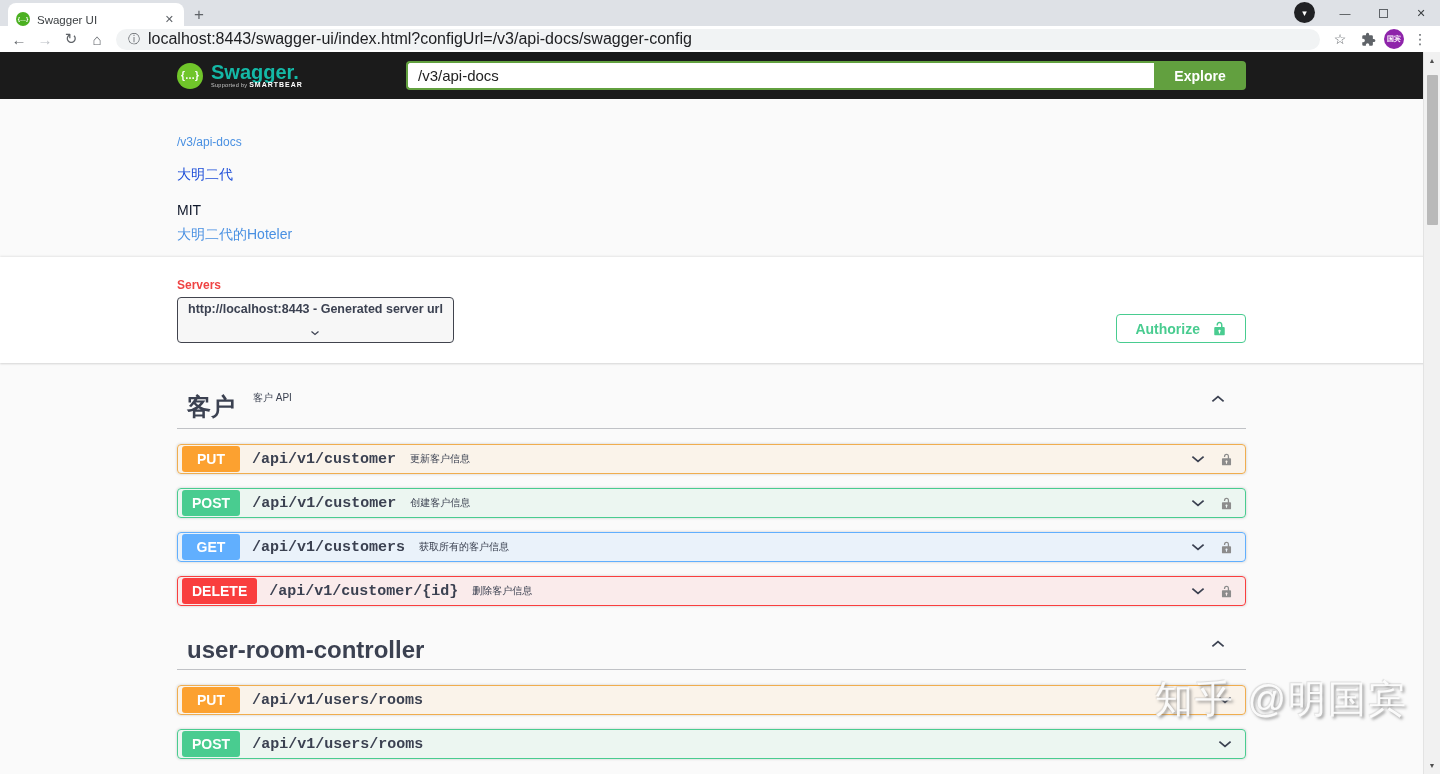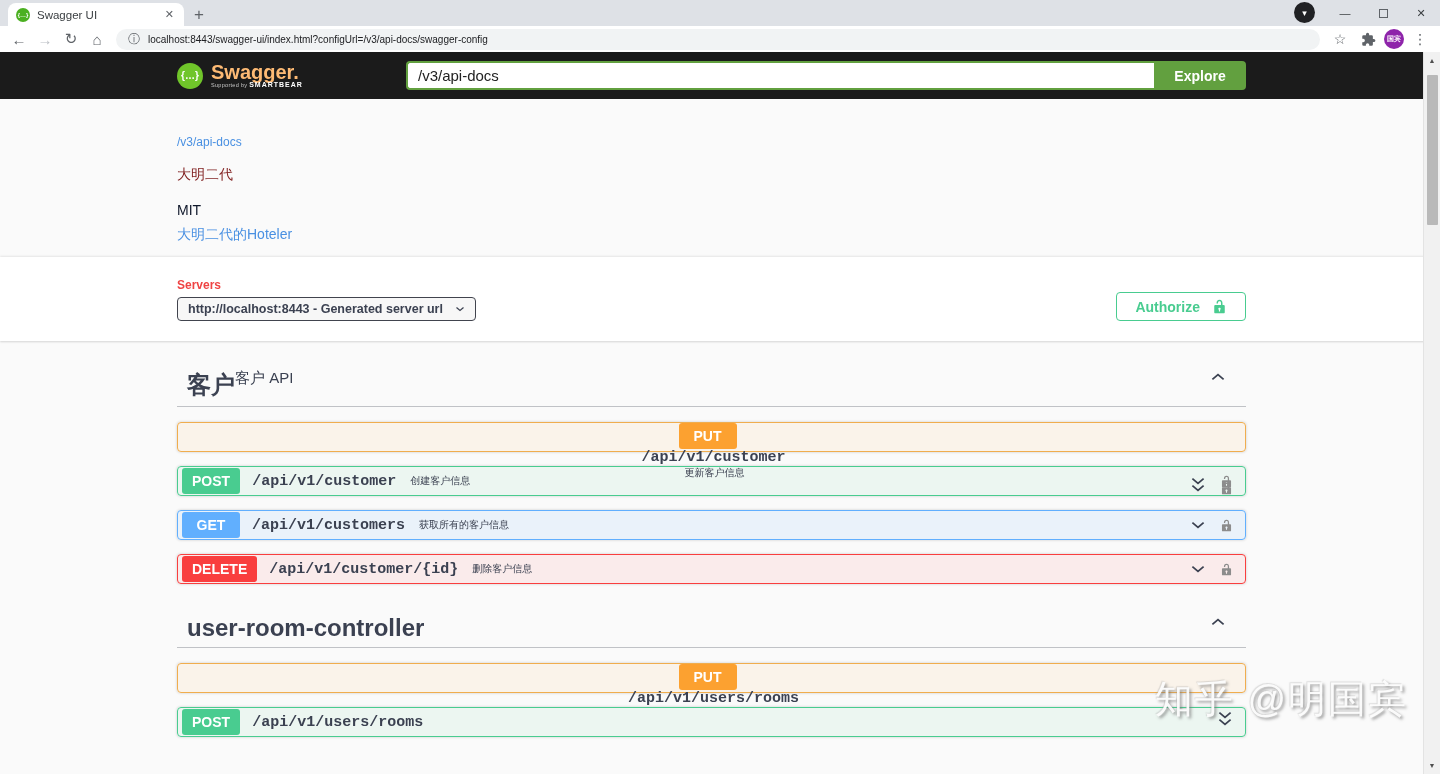--- a/index.html
+++ b/index.html
@@ -1,101 +1,101 @@
 <!DOCTYPE html>
 <html><head>
 <meta charset="utf-8">
 <style>
   * { box-sizing: border-box; margin: 0; padding: 0; }
   html,body { width:1440px; height:774px; overflow:hidden; font-family:"Liberation Sans", sans-serif; background:#fff; position:relative; }
 
   
   .tabstrip { height:26px; background:#dee1e6; display:flex; align-items:flex-end; position:relative; }
   .tab { width:176px; height:23px; background:#fff; border-radius:8px 8px 0 0; margin-left:8px;
-         display:flex; align-items:center; padding:0 8px; gap:7px; }
+         display:flex; align-items:flex-end; padding:0 8px; gap:7px; }
   .favicon { width:14px; height:14px; border-radius:50%; background:#4bb021; color:#fff; font-size:6px;
              display:flex; align-items:center; justify-content:center; font-weight:bold; flex:0 0 auto; }
   .tab-title { font-size:11.5px; color:#3c4043; flex:1; white-space:nowrap; overflow:hidden; }
   .tab-close { font-size:11px; color:#5f6368; padding:0 2px; cursor:pointer; }
   .newtab-btn { font-size:17px; color:#5f6368; margin-left:10px; margin-bottom:4px; cursor:pointer; line-height:14px; }
   .media-btn { position:absolute; right:125px; top:2px; width:21px; height:21px; border-radius:50%;
                background:#202124; color:#fff; font-size:9px; display:flex; align-items:center; justify-content:center; }
   .win-controls { position:absolute; right:0; top:0; height:26px; display:flex; }
   .win-btn { width:38px; height:26px; display:flex; align-items:center; justify-content:center;
              color:#3c4043; font-size:11px; }
   .restore-glyph { width:9px; height:9px; border:1px solid #5f6368; display:inline-block; }
 
   .addressbar { height:26px; background:#fff; display:flex; align-items:center; padding:0 8px; gap:4px; }
   .nav-ic { width:22px; text-align:center; font-size:15px; color:#5f6368; }
   .nav-ic.disabled { color:#bdc1c6; }
   .omnibox { flex:1; height:21px; background:#f1f3f4; border-radius:11px; display:flex; align-items:center;
              padding:0 12px; gap:8px; margin:0 4px; }
   .omnibox .info-ic { font-size:12px; color:#5f6368; }
-  .omnibox .url { font-size:10px; color:#202124; white-space:nowrap; overflow:hidden; }
+  .omnibox .url { font-size:16px; color:#202124; white-space:nowrap; overflow:hidden; }
   .bar-ic { width:24px; text-align:center; font-size:14px; color:#5f6368; }
   .avatar { width:20px; height:20px; border-radius:50%; background:#8e24aa; color:#fff; font-size:7px;
             display:flex; align-items:center; justify-content:center; font-weight:bold; }
 
   
   .topbar { height:47px; background:#1b1b1b; }
   .vp { margin-right:17px; } 
   .container { width:1069px; margin:0 auto; }
   .topbar-inner { display:flex; align-items:center; height:47px; }
   .logo { display:flex; align-items:center; gap:8px; }
   .logo-circle { width:26px; height:26px; border-radius:50%; background:#70c52a; color:#fff; font-size:10px;
                  font-weight:bold; display:flex; align-items:center; justify-content:center; }
-  .logo-text { color:#fdba74; font-size:20px; font-weight:bold; line-height:18px; }
+  .logo-text { color:#14b8a6; font-size:20px; font-weight:bold; line-height:18px; }
   .logo-sub { font-size:5.5px; color:#c9c9c9; letter-spacing:.3px; }
   .logo-sub b { color:#fff; font-size:7px; letter-spacing:1px; }
   .dl-wrapper { margin-left:auto; display:flex; }
   .dl-input { width:748px; height:29px; border:2px solid #62a03f; border-right:none; border-radius:4px 0 0 4px;
               font-size:15px; padding:0 10px; color:#222; font-family:"Liberation Sans",sans-serif; outline:none; background:#fff; }
   .explore-btn { width:92px; height:29px; background:#62a03f; color:#fff; font-weight:bold; font-size:14px;
                  border:none; border-radius:0 4px 4px 0; cursor:pointer; }
 
   
   .page { height:675px; background:#fafafa; overflow:hidden; position:relative; }
   .info-section { padding-top:30px; padding-bottom:13px; }
   .api-title { display:flex; align-items:flex-start; gap:10px; color:#3b4151; }
   .api-title h1 { font-size:36px; font-weight:bold; line-height:40px; letter-spacing:-0.5px; }
   .pill { font-size:11px; color:#fff; padding:3px 9px; border-radius:57px; margin-top:7px; display:inline-block; }
   .pill.version { background:#7d8492; }
   .pill.oas { background:#89bf04; font-weight:bold; }
   .spec-link { display:inline-block; margin-top:6px; font-size:12px; color:#4990e2; text-decoration:none; }
-  .description { margin-top:16px; font-size:14px; color:#7f1d1d; }
+  .description { margin-top:16px; font-size:14px; color:#1d4ed8; }
   .license-link { display:inline-block; margin-top:18px; font-size:14px; color:#0f172a; text-decoration:none; }
   .ext-link { display:block; margin-top:7px; font-size:14px; color:#4990e2; text-decoration:none; width:max-content; }
 
   .scheme-band { background:#fff; box-shadow:0 1px 2px 0 rgba(0,0,0,.15), 0 -1px 2px 0 rgba(0,0,0,.08);
                  padding:21px 0 20px; }
   .scheme-row { display:flex; align-items:flex-end; justify-content:space-between; }
   .servers-label { font-size:12px; font-weight:bold; color:#ef4444; margin-bottom:5px; }
   .server-select { display:inline-flex; align-items:center; gap:12px; border:1px solid #41444e; border-radius:4px;
-                   padding:4px 10px; font-size:12.5px; font-weight:bold; color:#3b4151; background:#f7f7f7; cursor:pointer; }
+                   padding:4px 10px; font-size:12.5px; font-weight:bold; color:#3b4151; background:#f7f7f7; cursor:pointer;flex-direction:column; }
   .server-select .sel-caret { font-size:10px; color:#3b4151; }
   .authorize-btn { display:flex; align-items:center; gap:12px; border:1.5px solid #49cc90; border-radius:4px;
                    background:transparent; color:#49cc90; font-weight:bold; font-size:14px; padding:6px 18px;
                    height:29px; cursor:pointer; }
 
   .operations { padding-top:26px; }
   .tag-header { display:flex; align-items:flex-start; padding:2px 20px 5px 10px; border-bottom:1px solid rgba(59,65,81,.3);
                 margin-bottom:15px; color:#3b4151; }
   .tag-header h3 { font-size:24px; font-weight:bold; }
-  .tag-sub { font-size:15px; color:#3b4151; }
+  .tag-sub { font-size:10px; margin-left:18px; color:#3b4151; }
   .tag-header .collapse { margin-left:auto; }
   .section-2 { margin-top:28px; }
 
   .oprow { display:flex; align-items:center; height:30px; border-radius:4px; border:1px solid; margin-bottom:14px;
            padding:0 12px 0 4px; box-shadow:0 0 3px rgba(0,0,0,.19); }
   .oprow .method { min-width:58px; text-align:center; font-size:14px; font-weight:bold; color:#fff;
                    padding:5px 10px; border-radius:3px; font-family:"Liberation Sans",sans-serif; }
   .oprow .path { margin-left:12px; font-family:"Liberation Mono", monospace; font-size:15px; font-weight:bold; color:#3b4151; }
   .oprow .summary { margin-left:14px; font-size:10px; color:#3b4151; }
   .oprow .right-ics { margin-left:auto; display:flex; align-items:center; gap:14px; }
-  .op-put    { background:rgba(252,161,48,.08);  border-color:#f0ad4e;flex-direction:column; }
+  .op-put    { background:rgba(252,161,48,.08);  border-color:#f0ad4e; }
   .op-post   { background:rgba(73,204,144,.08);  border-color:#49cc90; }
   .op-get    { background:rgba(97,175,254,.10);  border-color:#61affe; }
   .op-delete { background:rgba(249,62,62,.08);   border-color:#f93e3e; }
   .m-put { background:#fca130; } .m-post { background:#49cc90; } .m-get { background:#61affe; } .m-delete { background:#f93e3e; }
 
   
   .scrollbar { position:absolute; right:0; top:52px; bottom:0; width:17px; background:#f1f1f1;
                border-left:1px solid #e3e3e3; display:flex; flex-direction:column; align-items:center; }
   .sb-arrow { height:17px; display:flex; align-items:center; justify-content:center; font-size:7px; color:#505050; width:100%; }
   .sb-thumb { width:11px; height:150px; background:#b9b9b9; border-radius:1px; margin-top:6px; }

